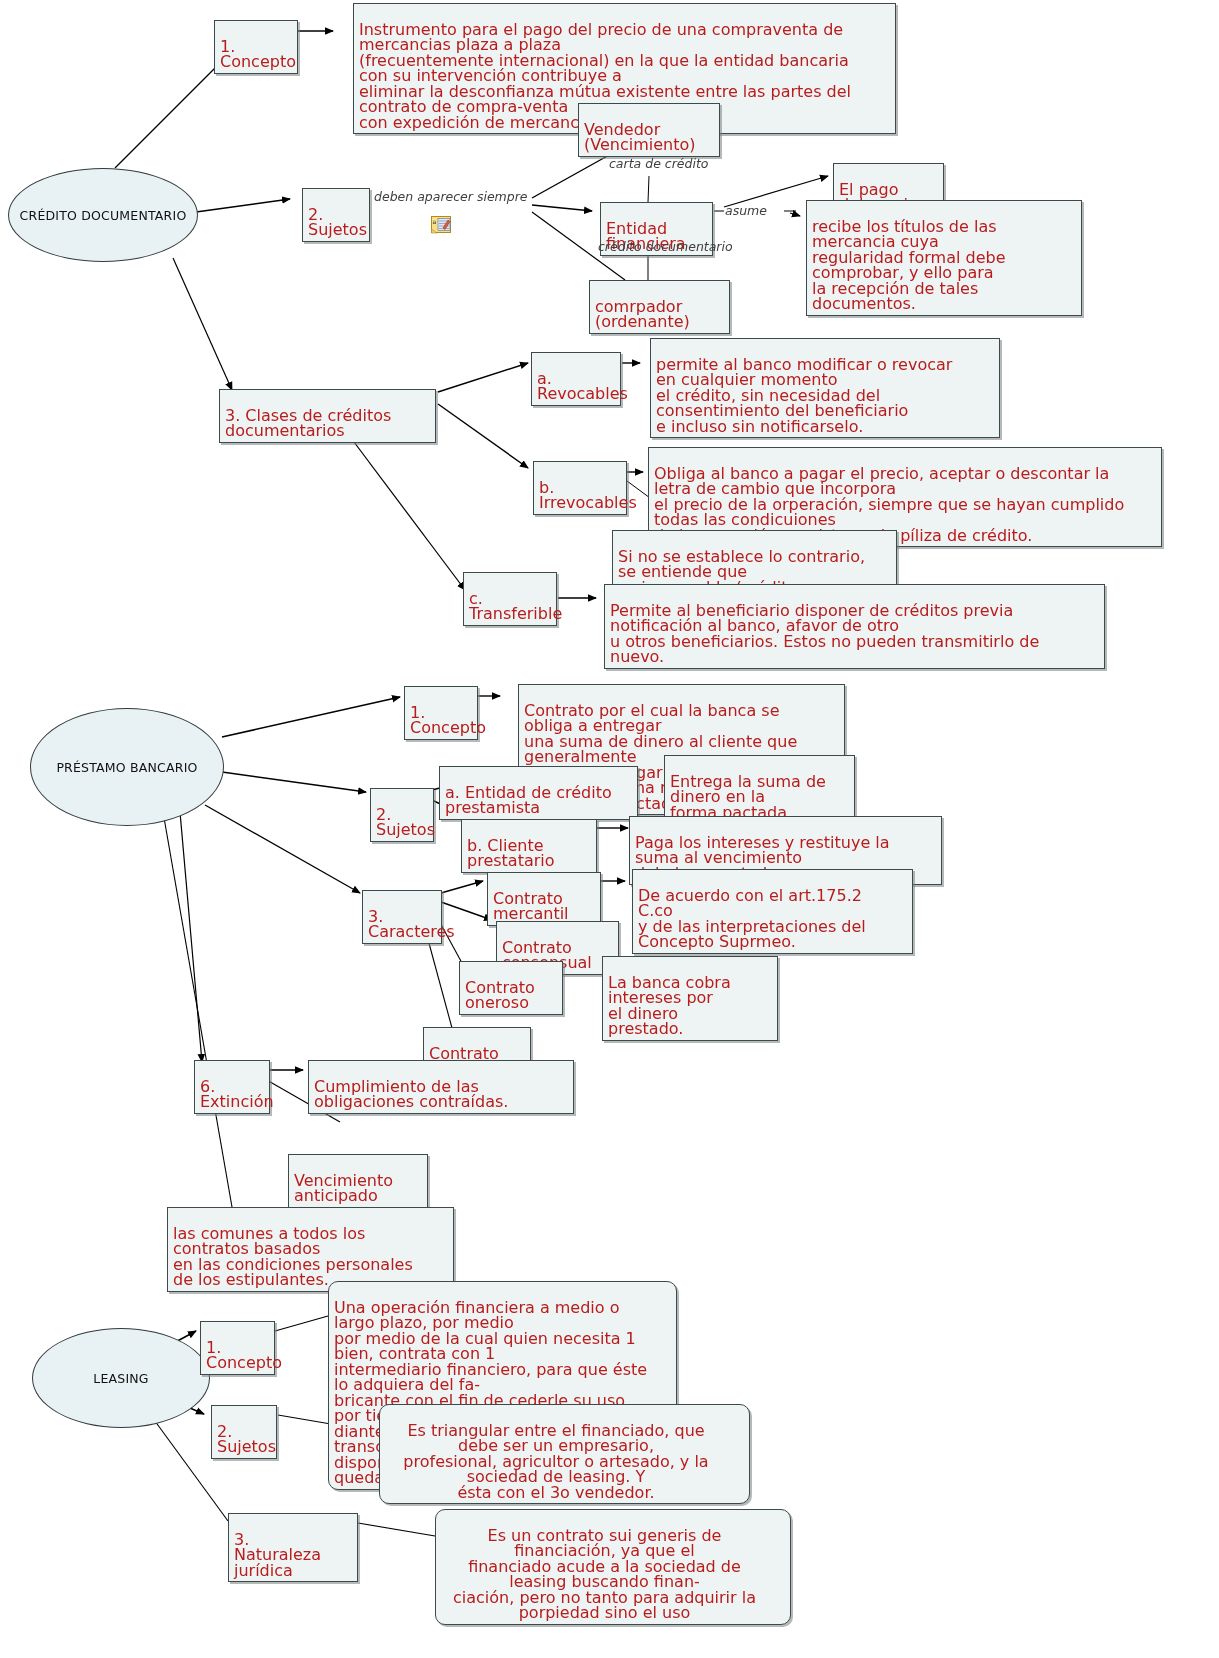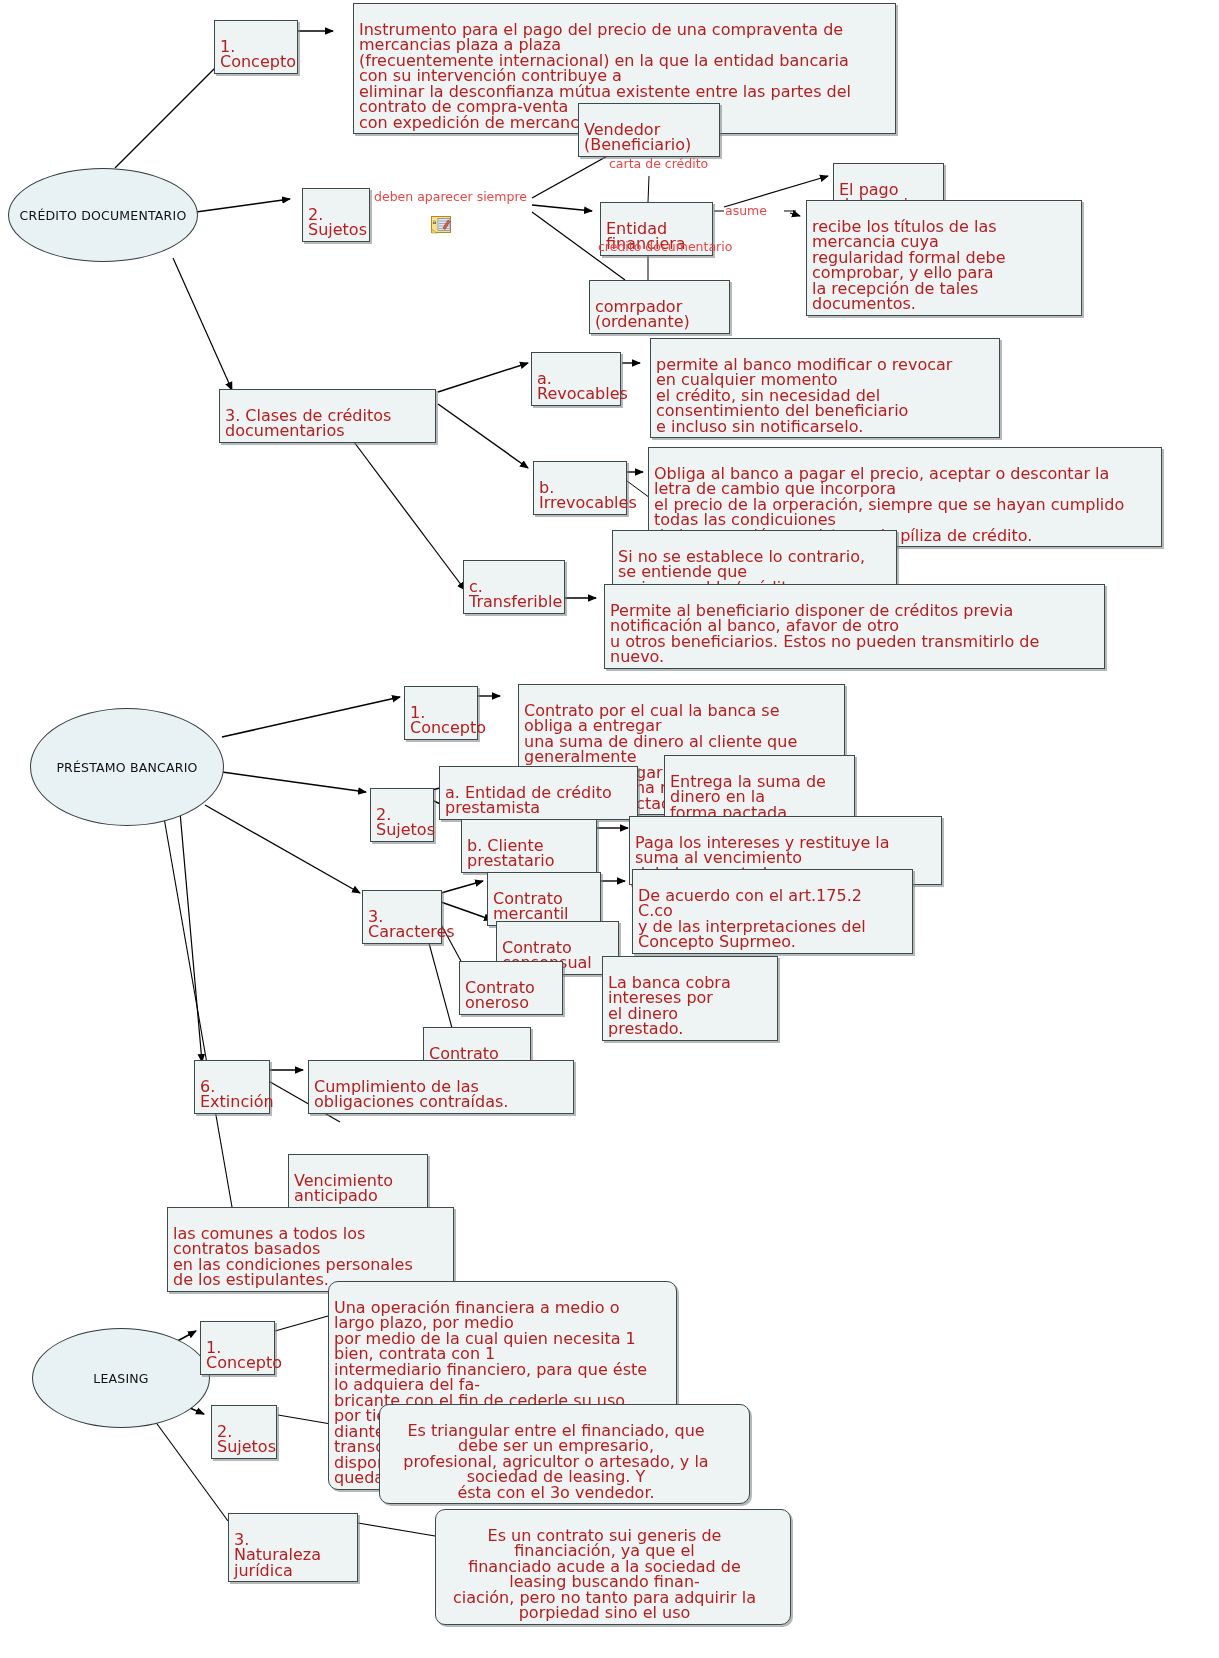--- a/index.html
+++ b/index.html
@@ -57,24 +57,25 @@
     justify-content: center;
     text-align: center;
     font-size: 12.5px;
     color: #111111;
     letter-spacing: 0.2px;
     z-index: 3;
   }
   .linklabel {
     position: absolute;
     font-size: 12.5px;
-    color: #ef4444;
+    color: #404040;
     white-space: nowrap;
     z-index: 3;
     background: transparent;
+    font-style: italic;
   }
   .note-icon {
     position: absolute;
     width: 22px;
     height: 18px;
     z-index: 4;
   }
 </style>
 </head>
 <body>
@@ -180,21 +181,21 @@
       <line x1="8" y1="7.5" x2="18" y2="7.5"></line>
       <line x1="8" y1="10" x2="18" y2="10"></line>
       <line x1="8" y1="12.5" x2="18" y2="12.5"></line>
     </g>
     <text x="1.5" y="8" font-size="6" fill="#222" font-family="DejaVu Sans, sans-serif">a</text>
     <path d="M12,12 L17,4 L19,5.5 L14,13.5 z" fill="#e25b3a" stroke="#7a2a16" stroke-width="0.5"></path>
     <path d="M0.5,13 L6,17 L0.5,17 z" fill="#e8d079" stroke="#b58a12" stroke-width="0.6"></path>
   </svg>
 
   <div class="node" style="left:578px; top:103px; width:142px;">
-    <span>Vendedor (Beneficiario)</span>
+    <span>Vendedor (Vencimiento)</span>
   </div>
 
   <div class="linklabel" style="left:609px; top:156px;">
     <span>carta de crédito</span>
   </div>
 
   <div class="node" style="left:600px; top:202px; width:113px;">
     <span>Entidad financiera</span>
   </div>
 
@@ -242,21 +243,21 @@
     <span>Obliga al banco a pagar el precio, aceptar o descontar la letra de cambio que incorpora
 el precio de la orperación, siempre que se hayan cumplido todas las condicuiones
 de la operación previstas enla píliza de crédito.</span>
   </div>
 
   <div class="node" style="left:612px; top:530px; width:285px;">
     <span>Si no se establece lo contrario, se entiende que
 es irrevocable (crédito documentario)</span>
   </div>
 
-  <div class="node" style="left:463px; top:560px; width:102px;">
+  <div class="node" style="left:463px; top:572px; width:94px;">
     <span>c. Transferible</span>
   </div>
 
   <div class="node" style="left:604px; top:584px; width:501px;">
     <span>Permite al beneficiario disponer de créditos previa notificación al banco, afavor de otro
 u otros beneficiarios. Estos no pueden transmitirlo de nuevo.</span>
   </div>
 
   <div class="ellipse" style="left:30px; top:708px; width:192px; height:116px;">
     <span>PRÉSTAMO BANCARIO</span>

